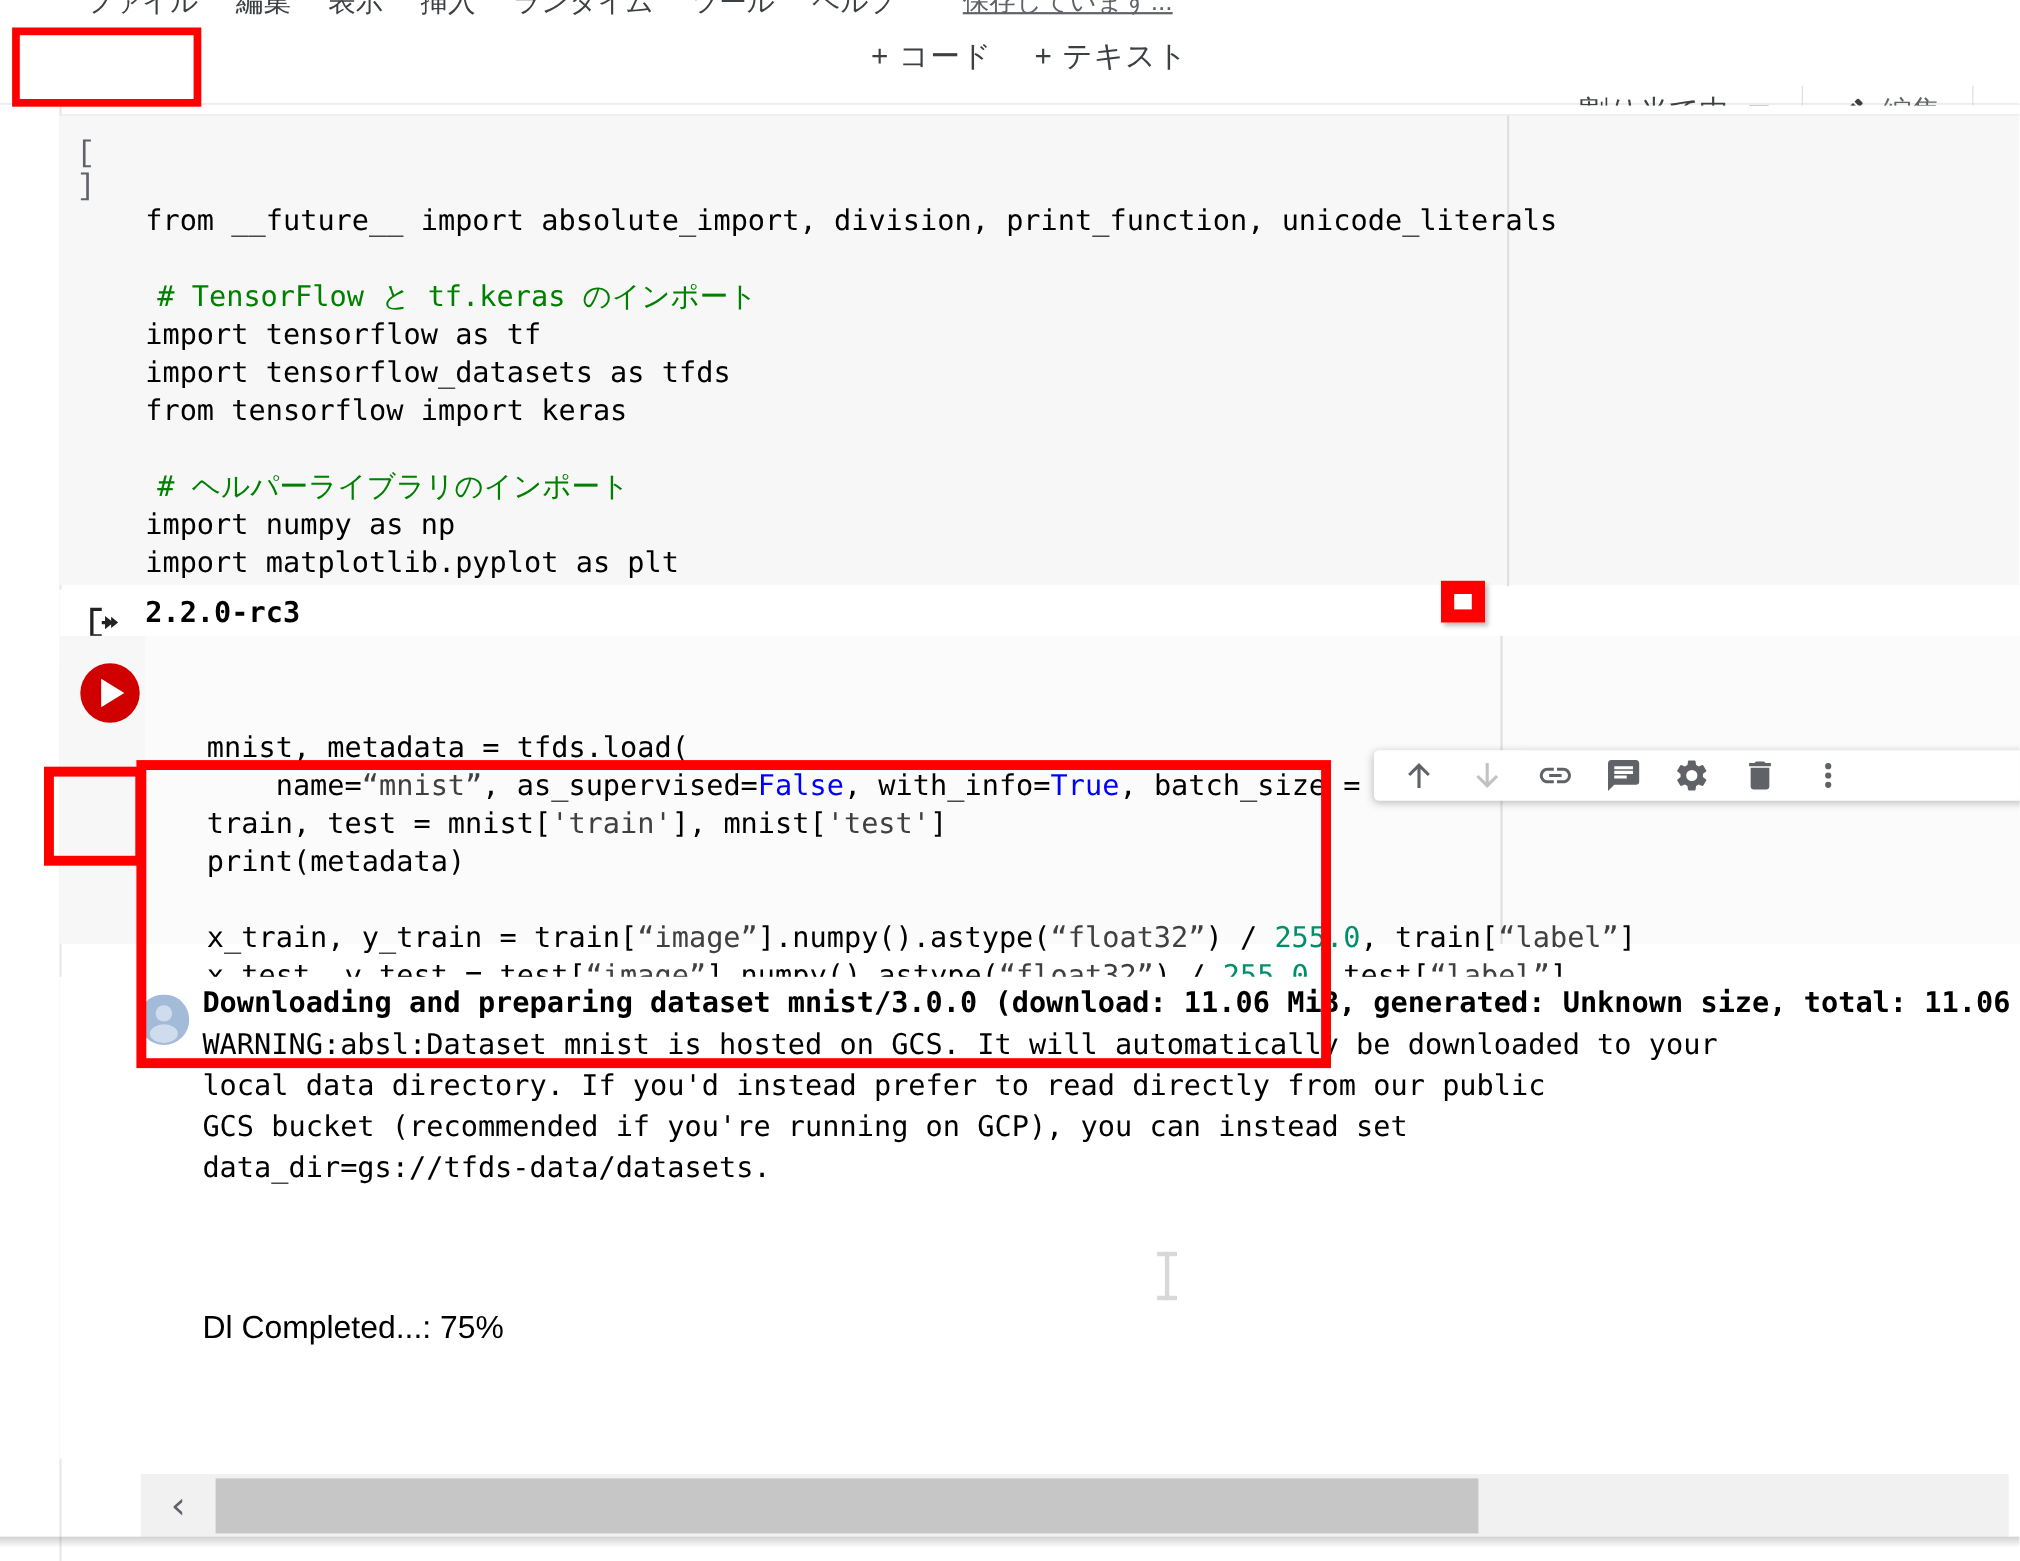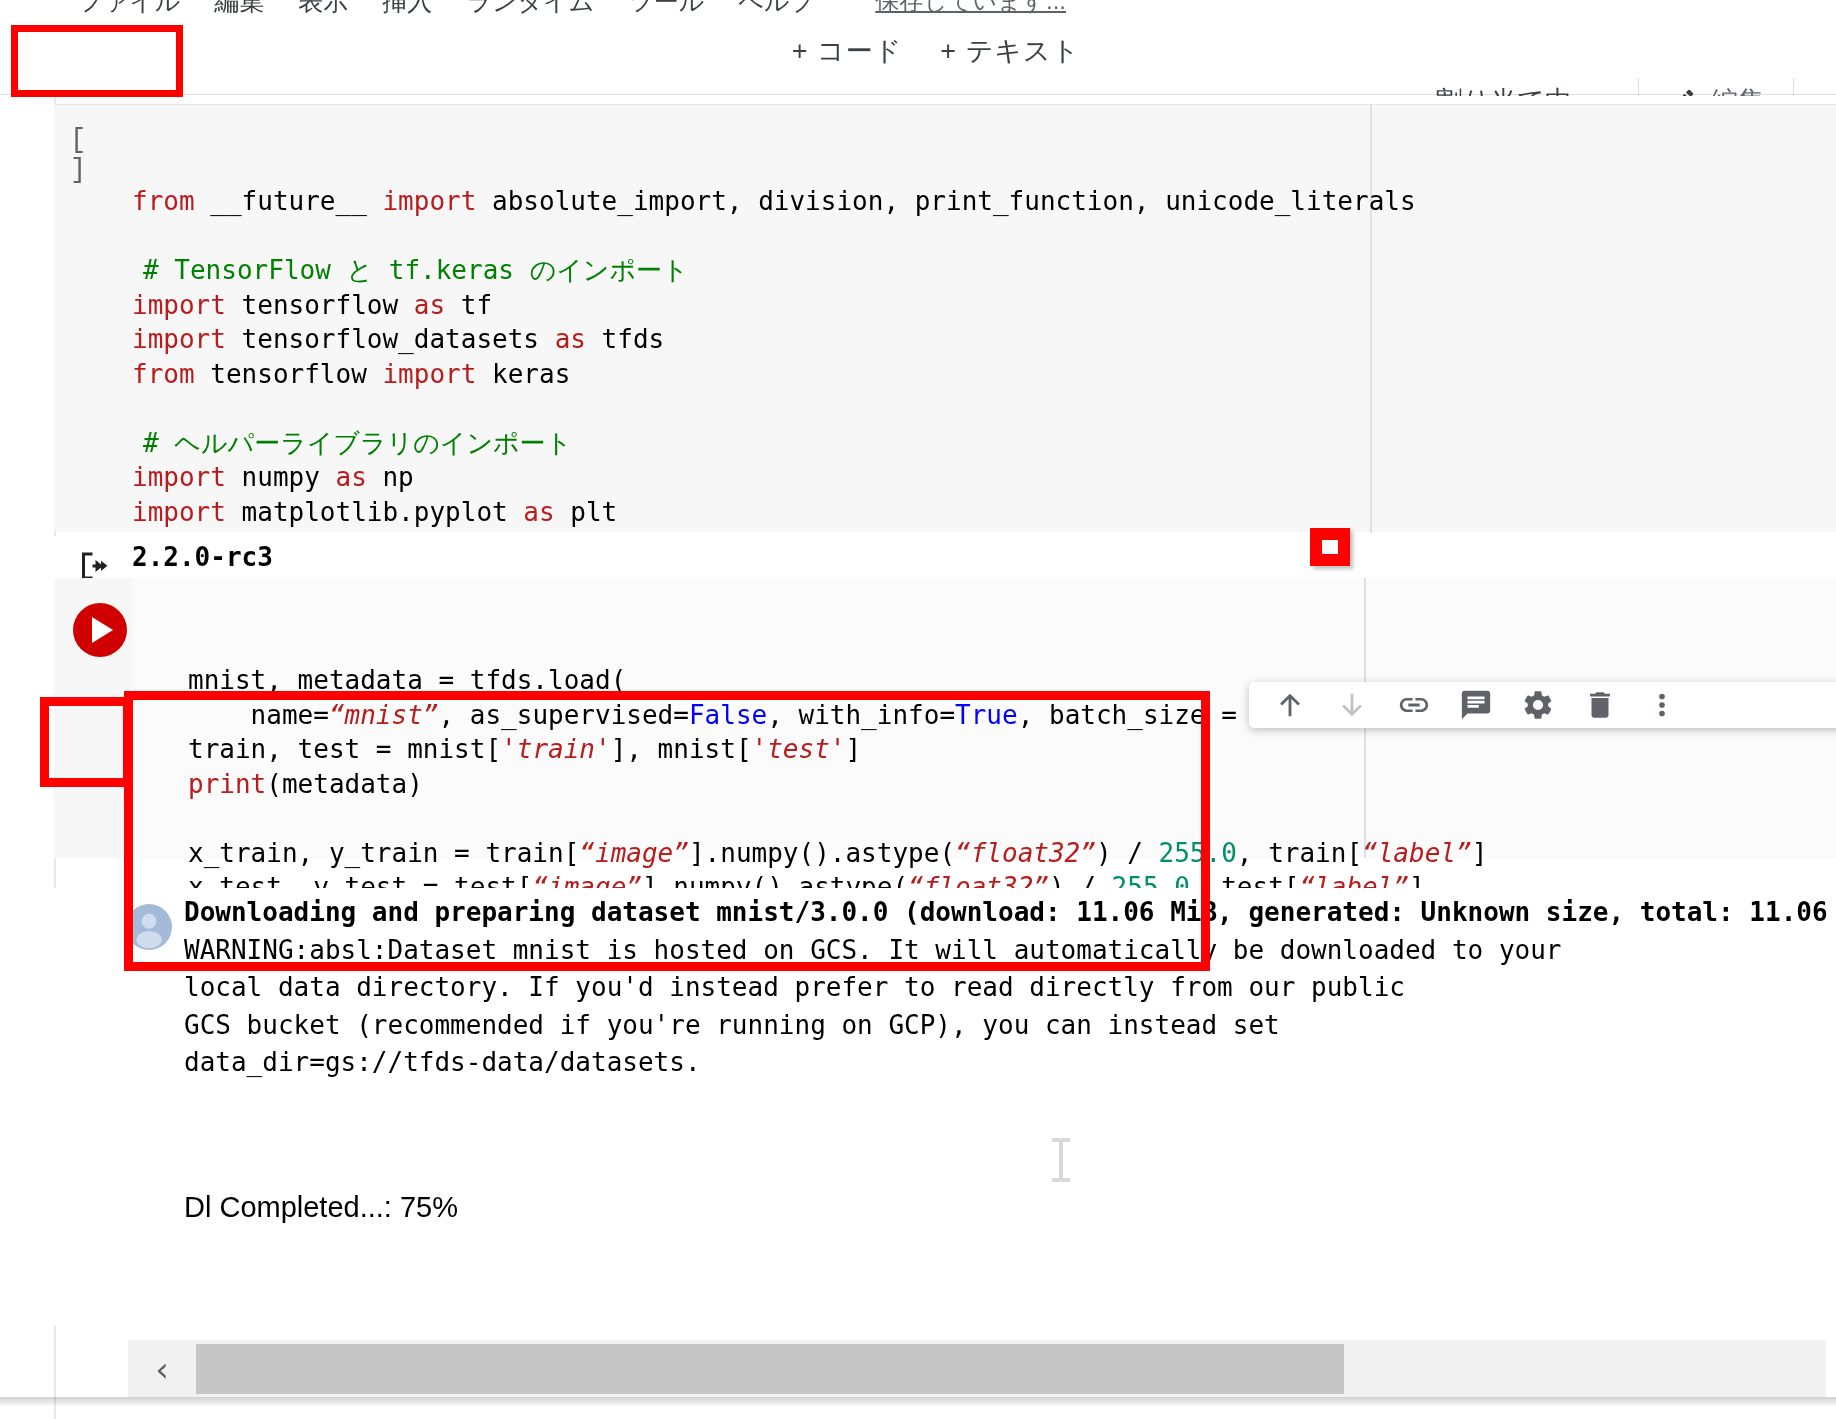--- a/index.html
+++ b/index.html
@@ -192,23 +192,23 @@
 
   .bottom-shadow {
     position: absolute; left: 0; top: 1301px; width: 1836px; height: 10px;
     background: linear-gradient(to bottom, rgba(0,0,0,.18), rgba(0,0,0,0));
   }
 
   
   .leftrail { position: absolute; left: 54px; top: 0; width: 2px; height: 1323px; background: #e8e8e8; }
 
   
-  .kw { color: #b91c1c; text-align: center; }
+  .kw { color: #000000; text-align: center; }
   .cm { color: #008000; margin-left: 11px; }
-  .st { color: #b91c1c; font-style: italic; }
+  .st { color: #404040; }
   .bl { color: #0000ff; }
   .nu { color: #008f6b; }
 </style>
 </head>
 <body>
 
 <div id="root">
 
   <div class="menubar">
     <span class="mi">ファイル</span>

